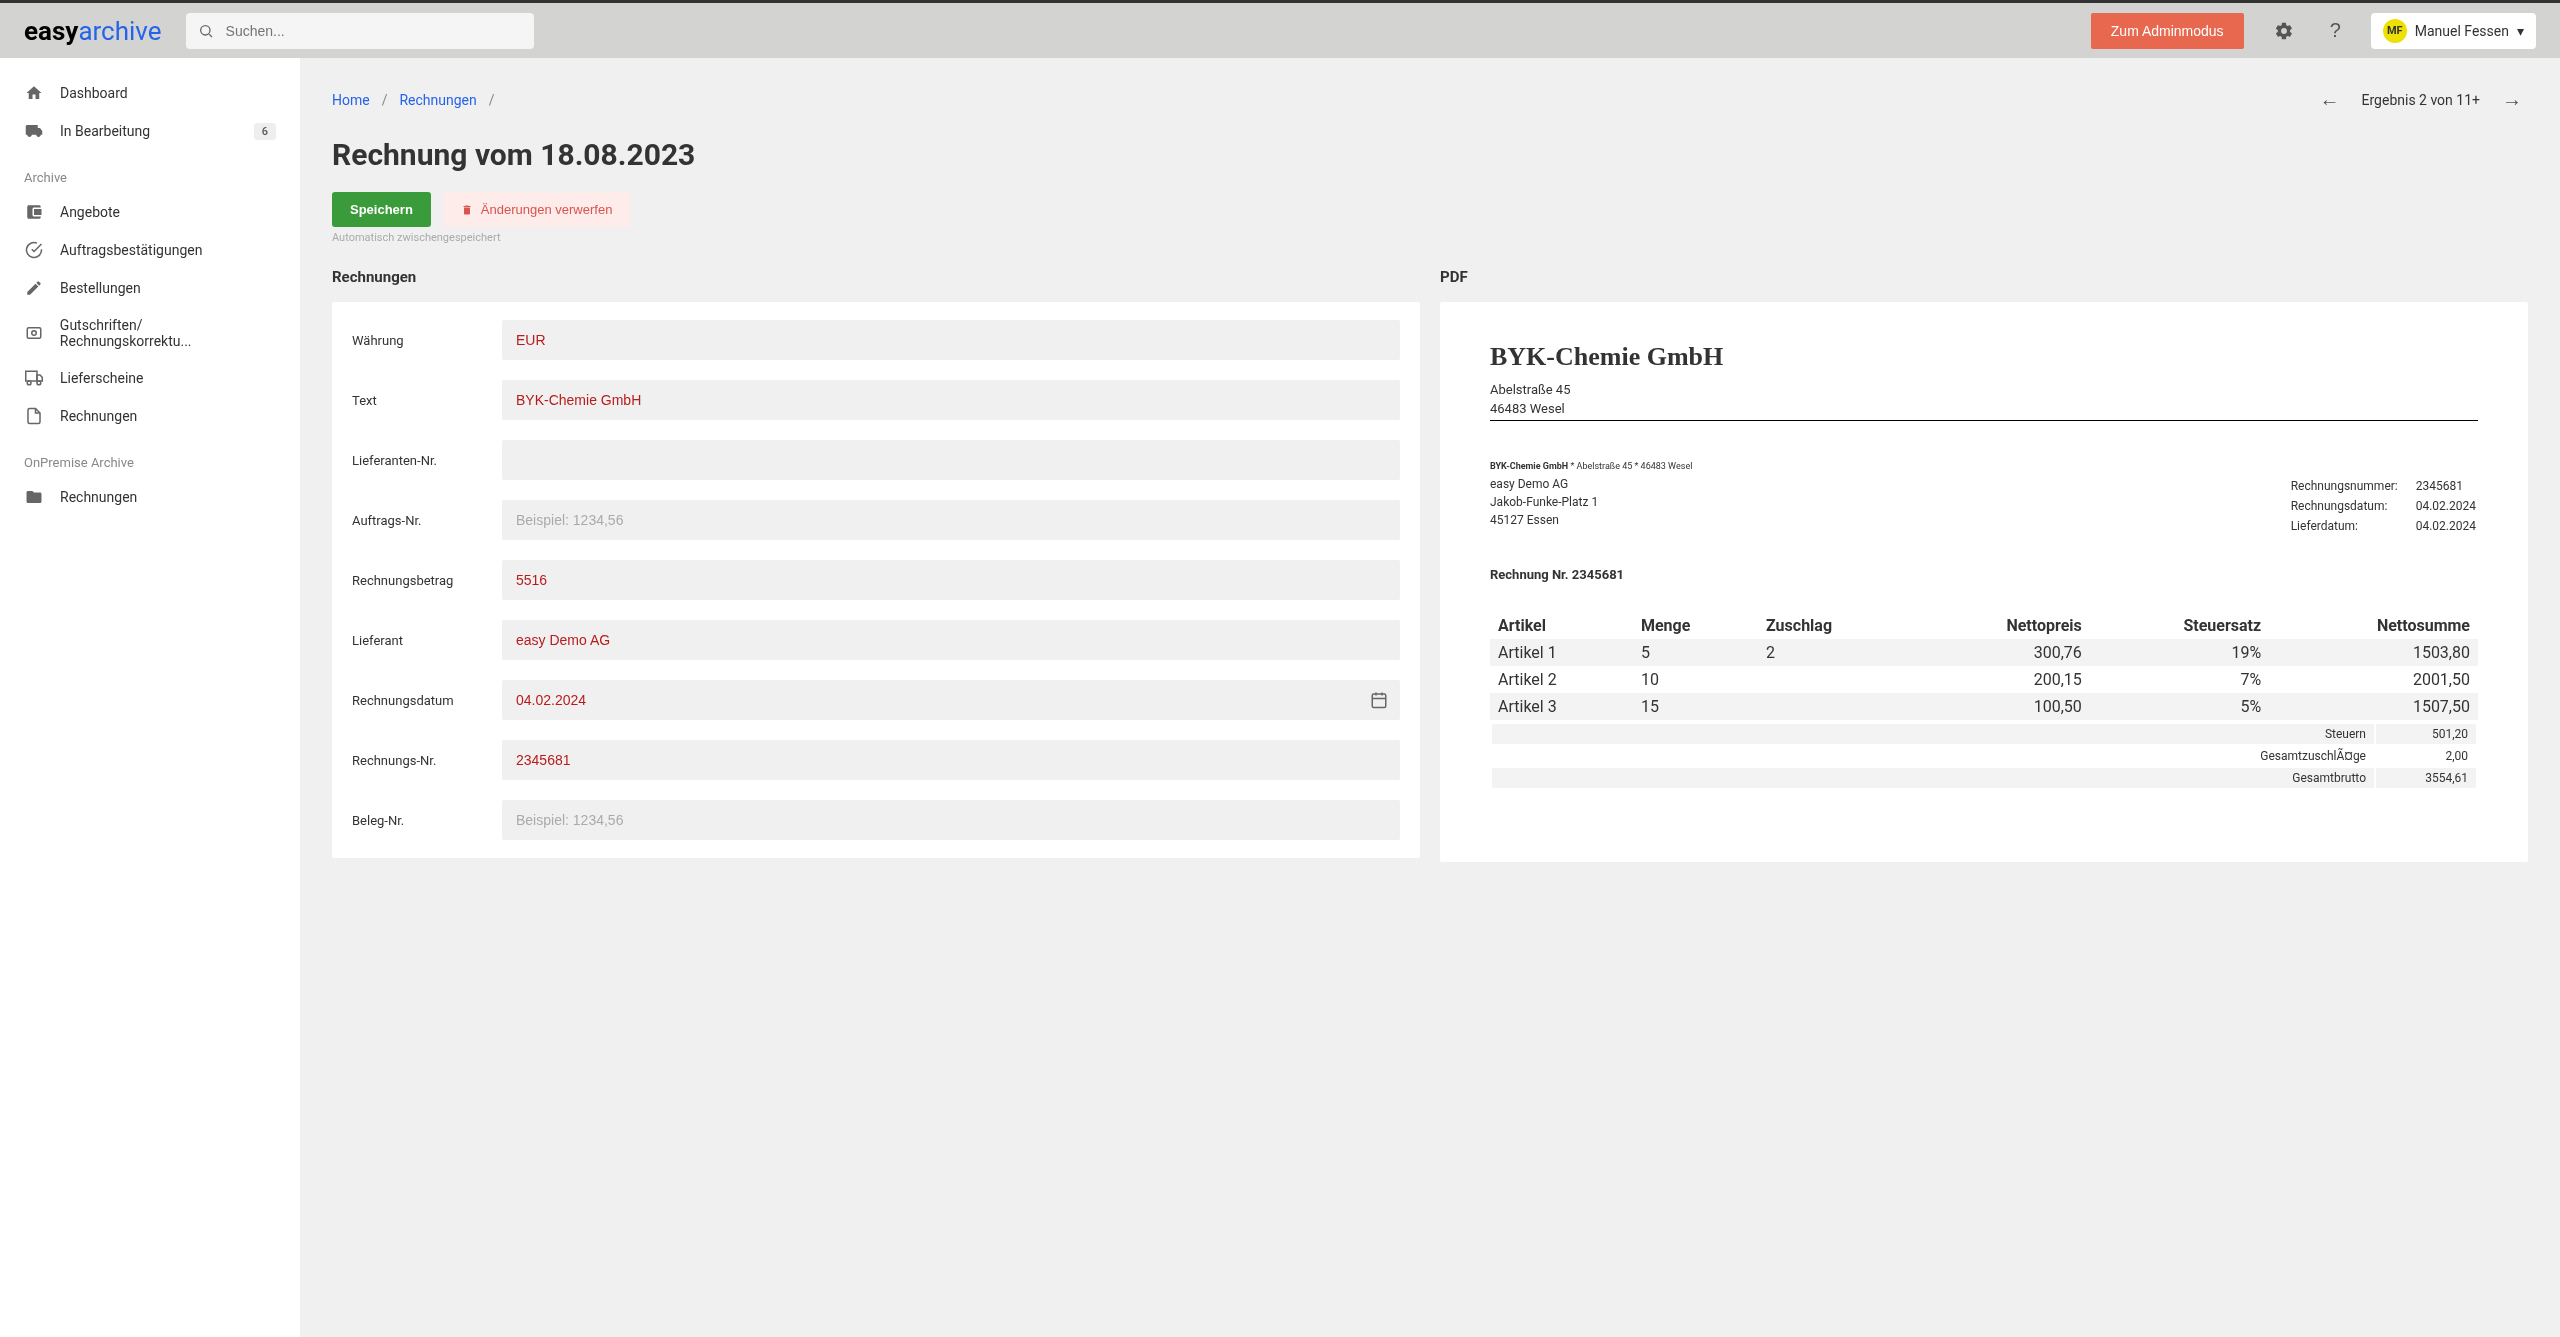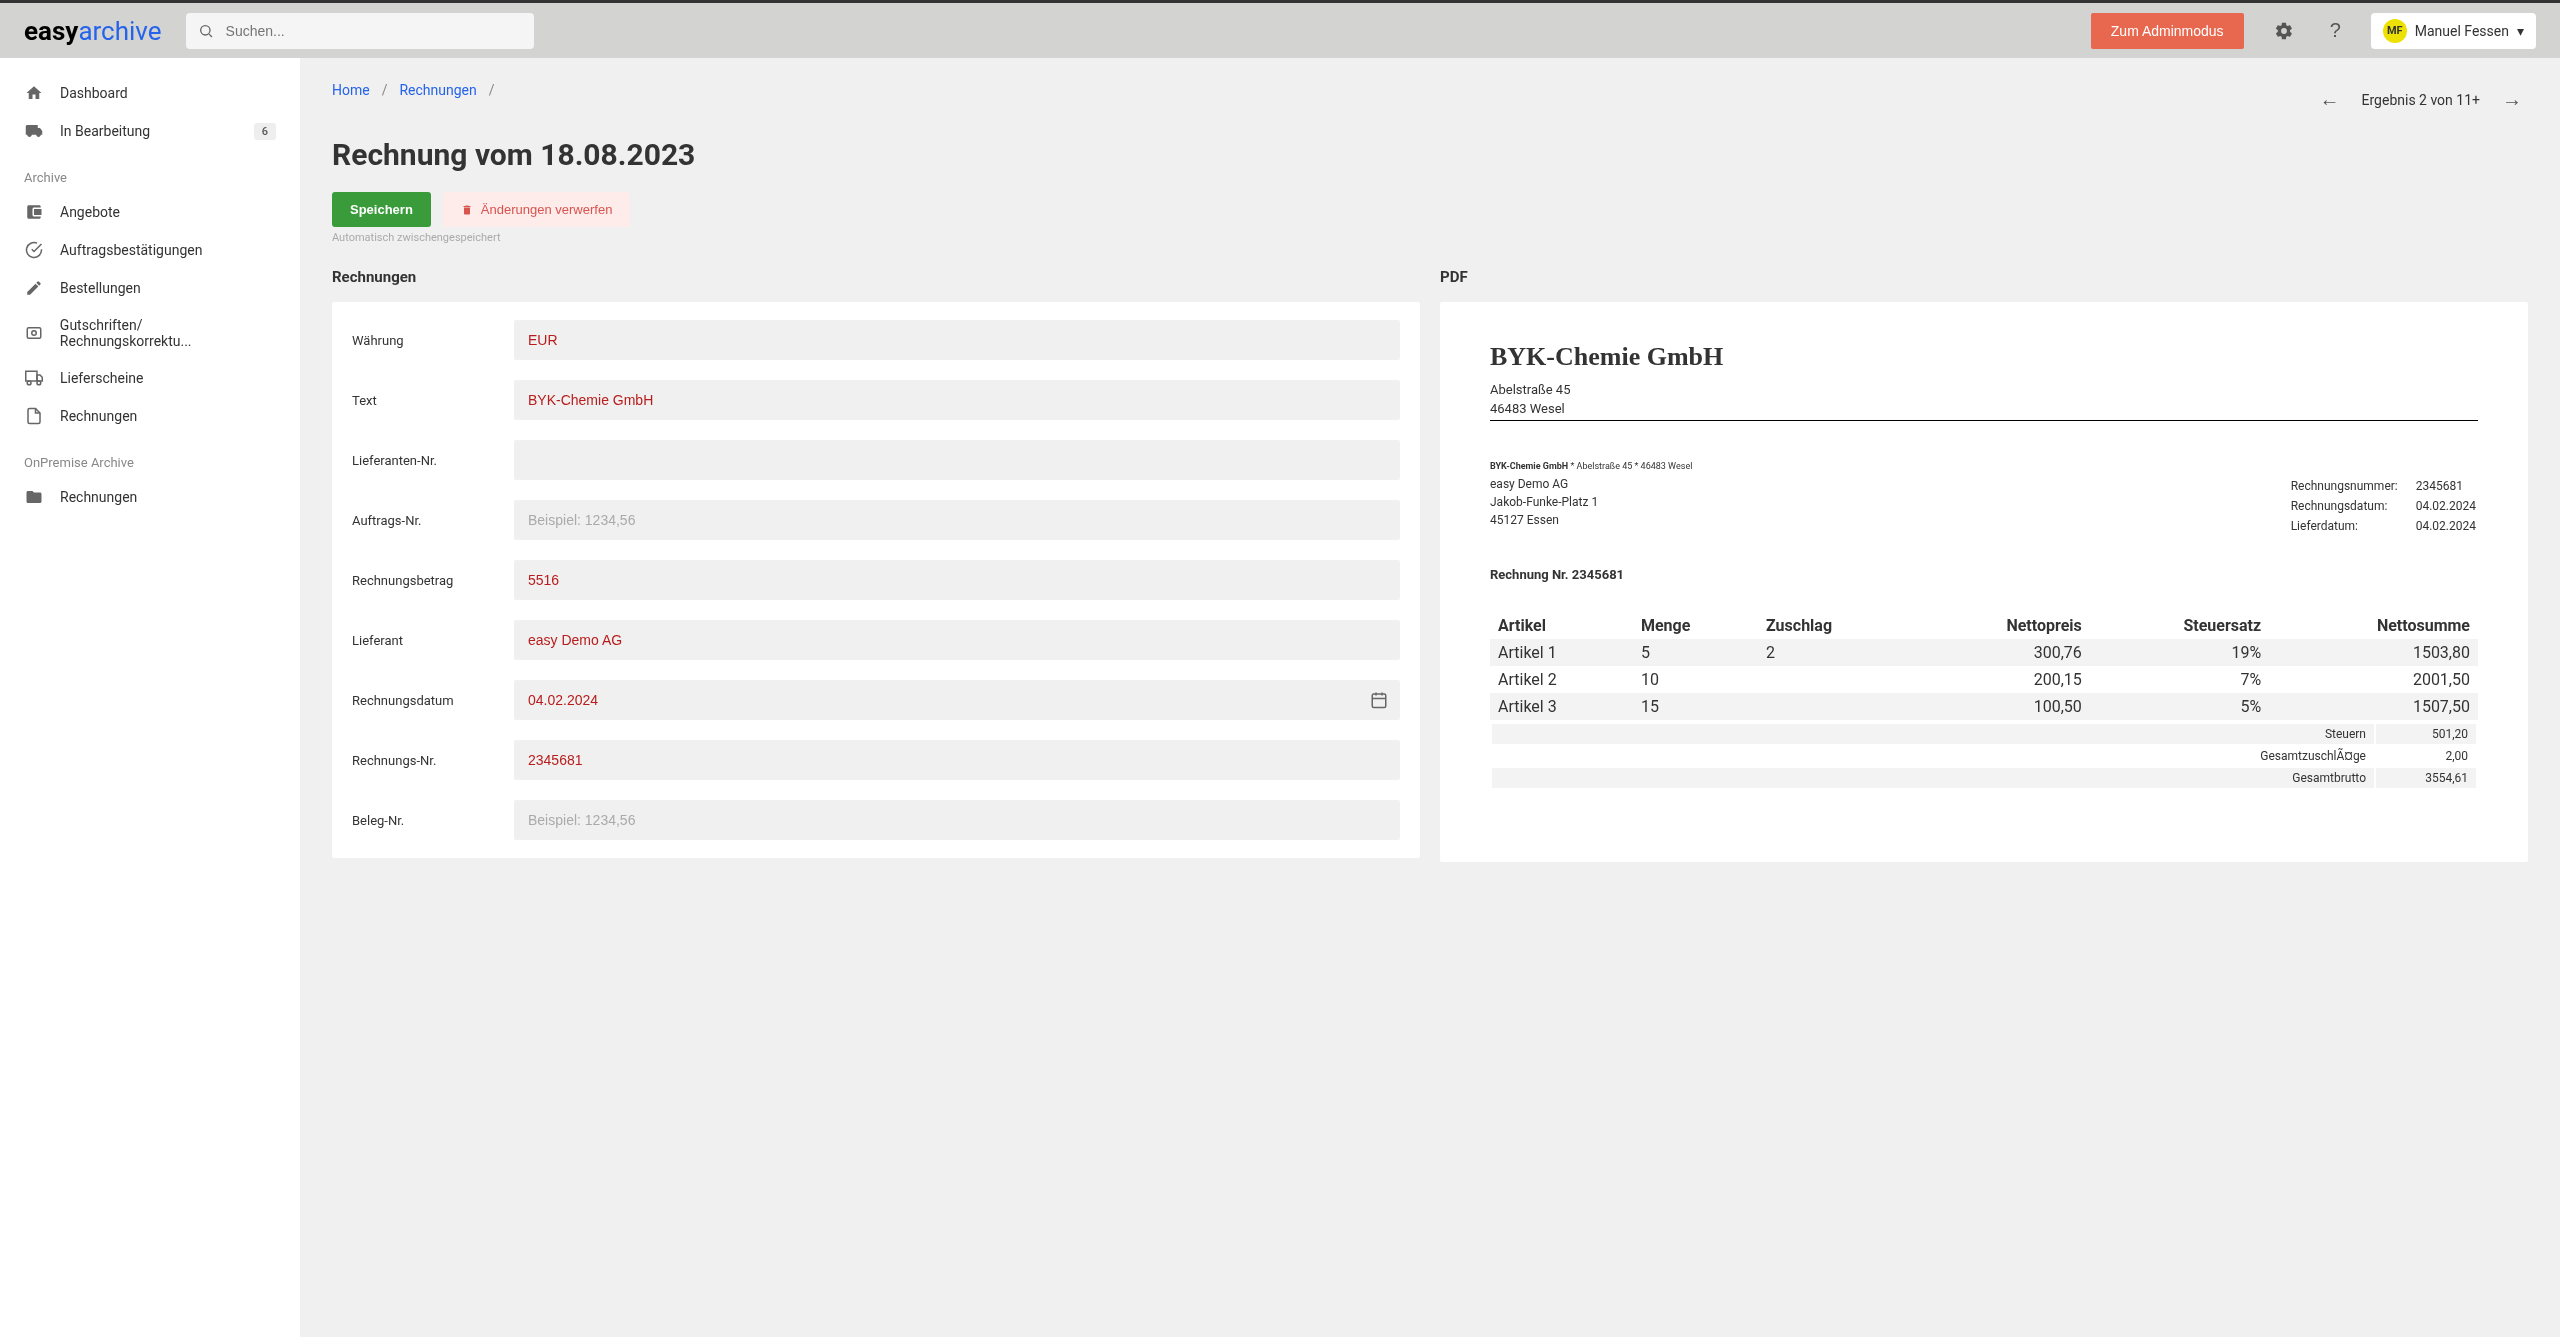--- a/index.html
+++ b/index.html
@@ -16,34 +16,34 @@
 .icon-btn { background: none; border: none; font-size: 20px; color: #555; cursor: pointer; padding: 6px; }
 .user-chip { display: flex; align-items: center; gap: 8px; background: #fff; padding: 6px 12px; border-radius: 4px; cursor: pointer; font-size: 14px; }
 .avatar { width: 24px; height: 24px; border-radius: 50%; background: #ede104; display: flex; align-items: center; justify-content: center; font-size: 11px; font-weight: 700; }
 .layout { display: flex; height: calc(100vh - 58px); }
 .sidebar { width: 300px; background: #fff; padding: 16px 0; overflow-y: auto; flex-shrink: 0; }
 .side-item { display: flex; align-items: center; padding: 10px 24px; font-size: 14px; color: #333; cursor: pointer; gap: 16px; }
 .side-icon { width: 20px; display: flex; justify-content: center; color: #666; }
 .side-badge { margin-left: auto; background: #eee; color: #555; font-size: 11px; padding: 2px 8px; border-radius: 3px; font-weight: 500; }
 .side-section { padding: 20px 24px 8px; font-size: 13px; color: #888; }
 .content { flex: 1; padding: 24px 32px; overflow-y: auto; }
-.breadcrumb-row { display: flex; justify-content: space-between; margin-bottom: 20px; }
+.breadcrumb-row { display: flex; align-items: center; justify-content: space-between; margin-bottom: 20px; }
 .breadcrumbs { display: flex; gap: 12px; font-size: 14px; color: #888; }
 .breadcrumbs a { color: #2563eb; text-decoration: none; }
 .result-nav { display: flex; align-items: center; gap: 16px; font-size: 14px; color: #333; }
 .page-title { font-size: 30px; font-weight: 700; margin-bottom: 20px; }
 .action-row { display: flex; align-items: center; gap: 12px; margin-bottom: 4px; }
 .btn-primary { background: #3a9b3a; color: #fff; border: none; padding: 10px 18px; font-size: 13px; font-weight: 600; cursor: pointer; border-radius: 3px; }
 .btn-secondary { background: #fdecea; color: #d9534f; border: none; padding: 10px 18px; font-size: 13px; font-weight: 500; cursor: pointer; border-radius: 3px; display: flex; align-items: center; gap: 8px; }
 .autosave { font-size: 11px; color: #aaa; margin-bottom: 24px; }
 .panels { display: flex; gap: 20px; }
 .panel { flex: 1; min-width: 0; }
 .panel-title { font-size: 15px; font-weight: 700; margin-bottom: 16px; }
 .form-card { background: #fff; border-radius: 2px; padding: 8px 20px; }
-.form-row { display: flex; align-items: center; padding: 10px 0; gap: 12px; }
+.form-row { display: flex; align-items: center; padding: 10px 0; }
 .form-label { width: 150px; font-size: 13px; color: #333; flex-shrink: 0; }
 .form-input-wrap { flex: 1; position: relative; }
 .form-input { width: 100%; height: 40px; background: #f0f0f0; border: none; border-radius: 2px; padding: 0 14px; font-size: 14px; color: #b91c1c; }
 .form-input::placeholder { color: #aaa; }
 .date-icon { position: absolute; right: 12px; top: 50%; transform: translateY(-50%); color: #666; }
 .pdf-card { background: #fff; border-radius: 2px; padding: 40px 50px; min-height: 560px; }
 .pdf-company { font-size: 26px; font-weight: 900; font-family: Georgia, serif; margin-bottom: 10px; }
 .pdf-addr { font-size: 13px; margin-bottom: 4px; }
 .pdf-hr { border: none; border-top: 1px solid #000; margin-top: 4px; margin-bottom: 40px; }
 .pdf-sender { font-size: 9px; margin-bottom: 4px; }

